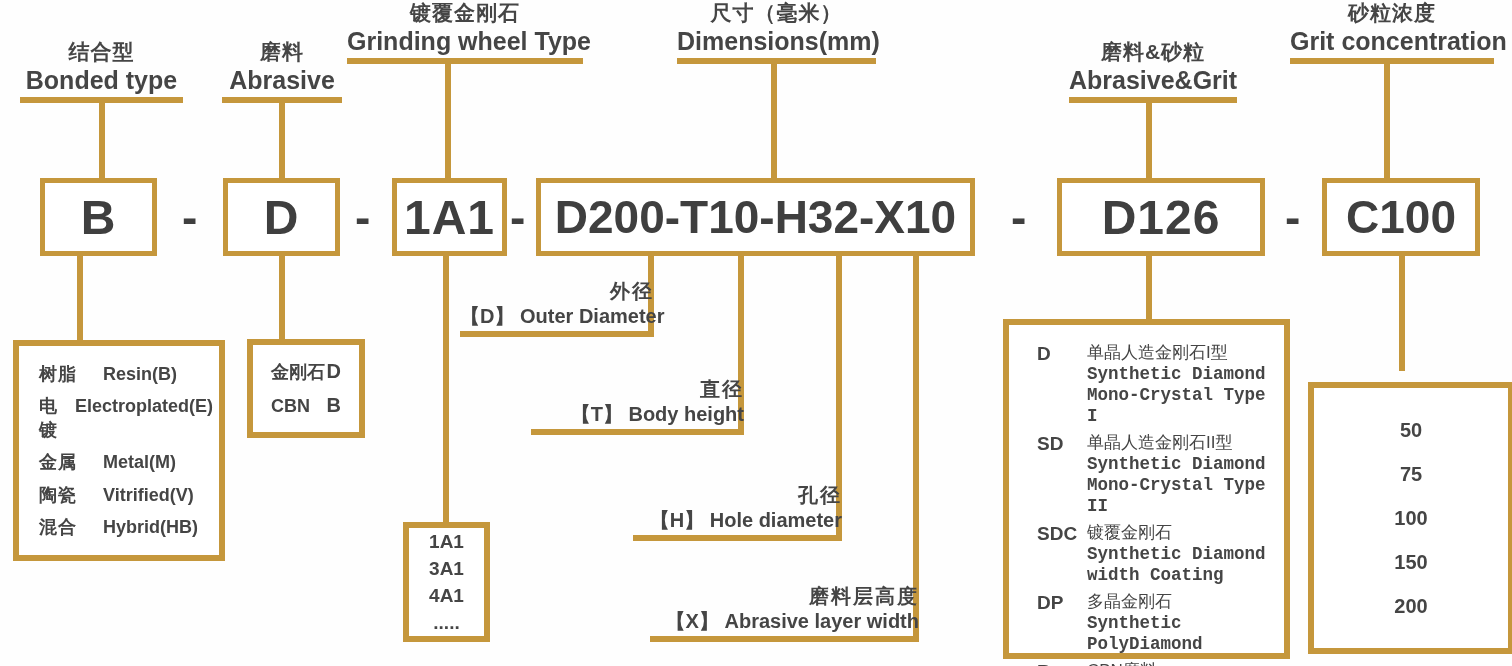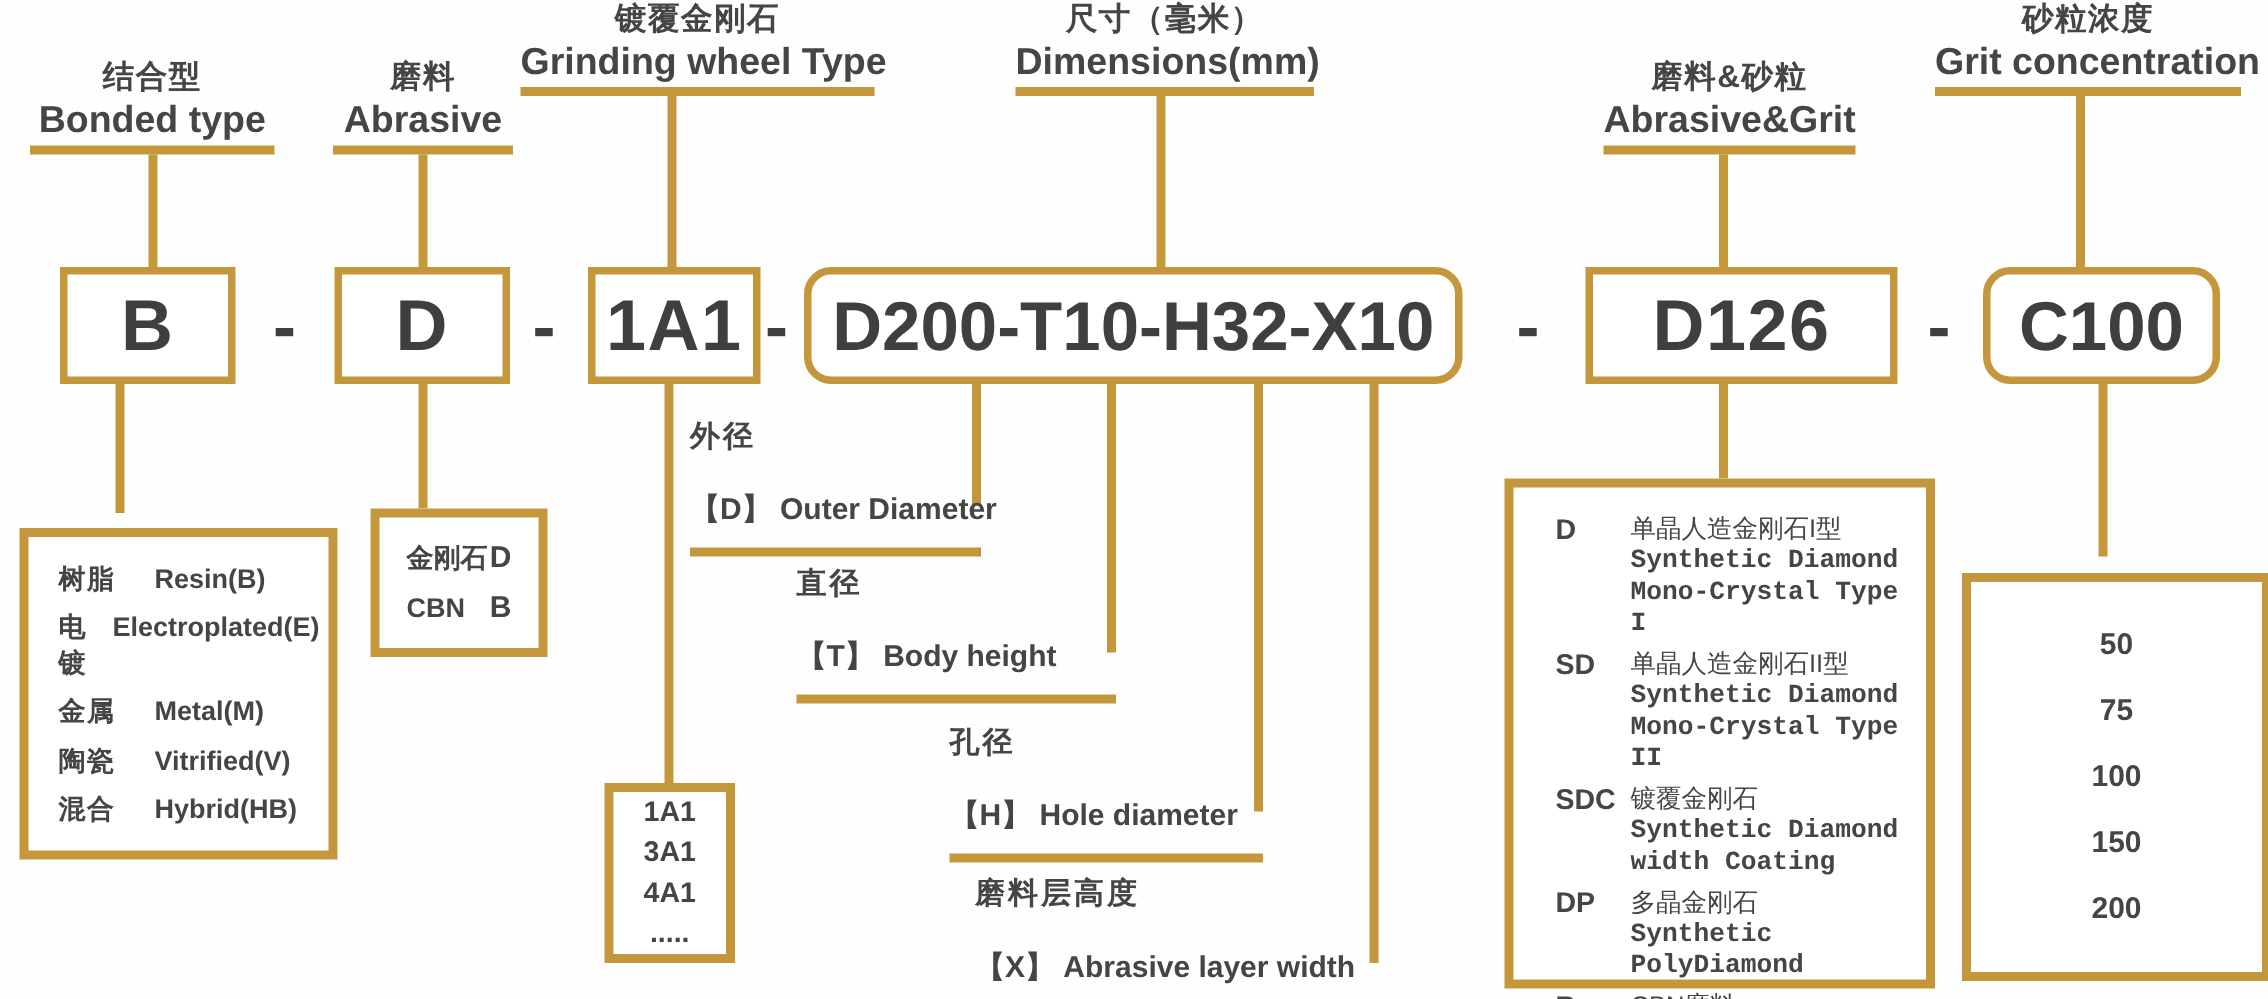--- a/index.html
+++ b/index.html
@@ -18,29 +18,29 @@
   .lbl .zh{display:block;font-size:21px;font-weight:700;letter-spacing:1px;line-height:28px;}
   .lbl .en{display:block;font-size:25px;font-weight:700;line-height:29px;white-space:nowrap;}
   
   .vline{position:absolute;width:6px;background:var(--gold);}
   
   .codebox{
     position:absolute;top:178px;height:78px;border:5px solid var(--gold);box-sizing:border-box;
     display:flex;align-items:center;justify-content:center;
     font-size:48px;font-weight:700;color:var(--code-ink);letter-spacing:1px;background:#fff;white-space:nowrap;
   }
-  .codebox.wide{font-size:46px;letter-spacing:0;border-radius:18px;}
+  .codebox.wide{font-size:46px;letter-spacing:0;}
   .dash{
     position:absolute;top:178px;height:78px;display:flex;align-items:center;
     font-size:46px;font-weight:700;color:var(--code-ink);
   }
   
-  .callout{position:absolute;text-align:left;border-bottom:6px solid var(--gold);padding-bottom:12px;}
+  .callout{position:absolute;text-align:right;border-bottom:6px solid var(--gold);padding-bottom:2px;}
   .callout .zh{display:block;font-size:20px;font-weight:700;letter-spacing:2px;line-height:26px;}
-  .callout .en{display:block;font-size:20px;font-weight:700;line-height:25px;white-space:nowrap;margin-top:24px;}
+  .callout .en{display:block;font-size:20px;font-weight:700;line-height:25px;white-space:nowrap;}
   
   .listbox{position:absolute;border:6px solid var(--gold);box-sizing:border-box;background:#fff;}
   .bonded-list{display:flex;flex-direction:column;justify-content:space-evenly;padding:8px 6px 8px 20px;}
   .bonded-list .row{display:flex;align-items:baseline;}
   .bonded-list .zh{width:64px;font-size:18px;font-weight:700;letter-spacing:1px;}
   .bonded-list .en{font-size:18px;font-weight:700;}
   .abrasive-list{display:flex;flex-direction:column;justify-content:space-evenly;padding:4px 18px;}
   .abrasive-list .row{display:flex;justify-content:space-between;align-items:baseline;}
   .abrasive-list .zh{font-size:18px;font-weight:700;}
   .abrasive-list .code{font-size:20px;font-weight:700;}
@@ -125,21 +125,21 @@
   </div>
   <div class="callout" style="left:633px;top:482px;width:209px">
     <span class="zh">孔径</span>
     <span class="en">【H】 Hole diameter</span>
   </div>
   <div class="callout" style="left:650px;top:583px;width:269px">
     <span class="zh">磨料层高度</span>
     <span class="en">【X】 Abrasive layer width</span>
   </div>
 
-  <div class="listbox bonded-list" style="left:13px;top:352px;width:212px;height:221px">
+  <div class="listbox bonded-list" style="left:13px;top:340px;width:212px;height:221px">
     <div class="row">
       <span class="zh">树脂</span>
       <span class="en">Resin(B)</span>
     </div>
     <div class="row">
       <span class="zh">电镀</span>
       <span class="en">Electroplated(E)</span>
     </div>
     <div class="row">
       <span class="zh">金属</span>

